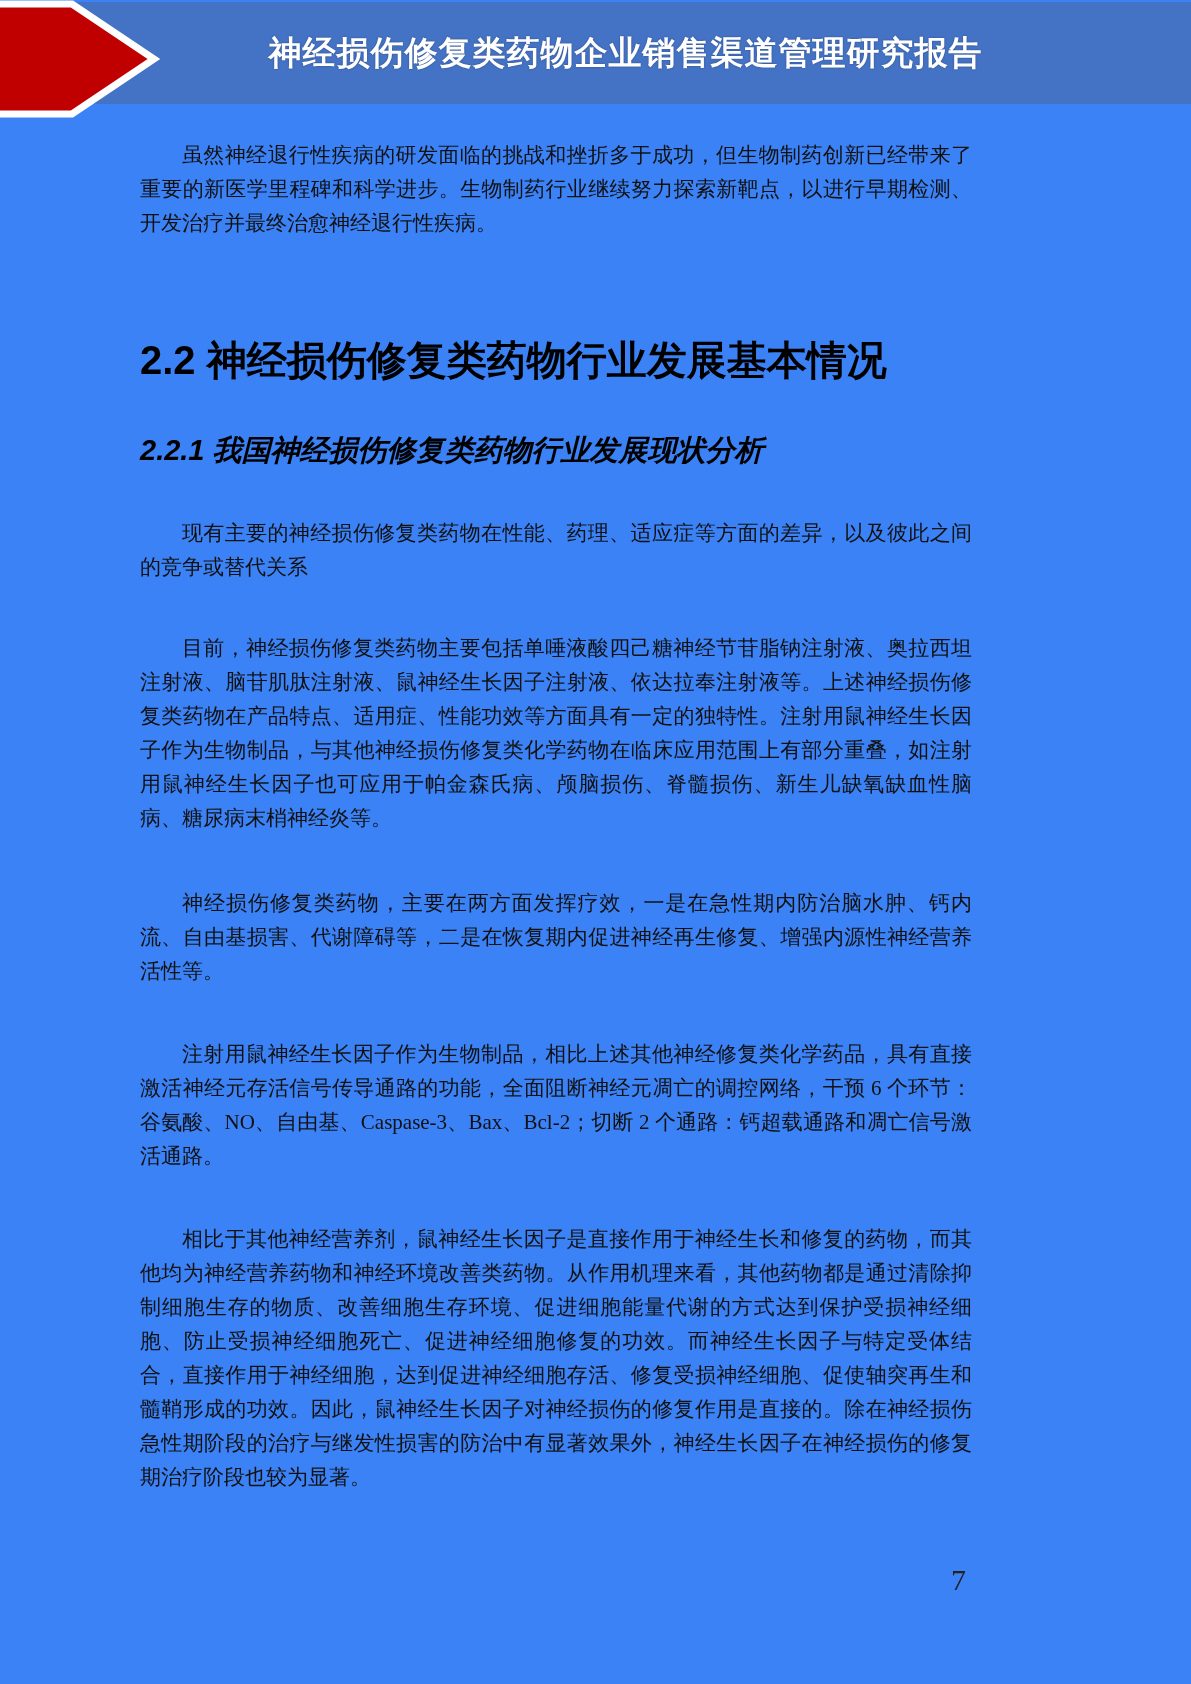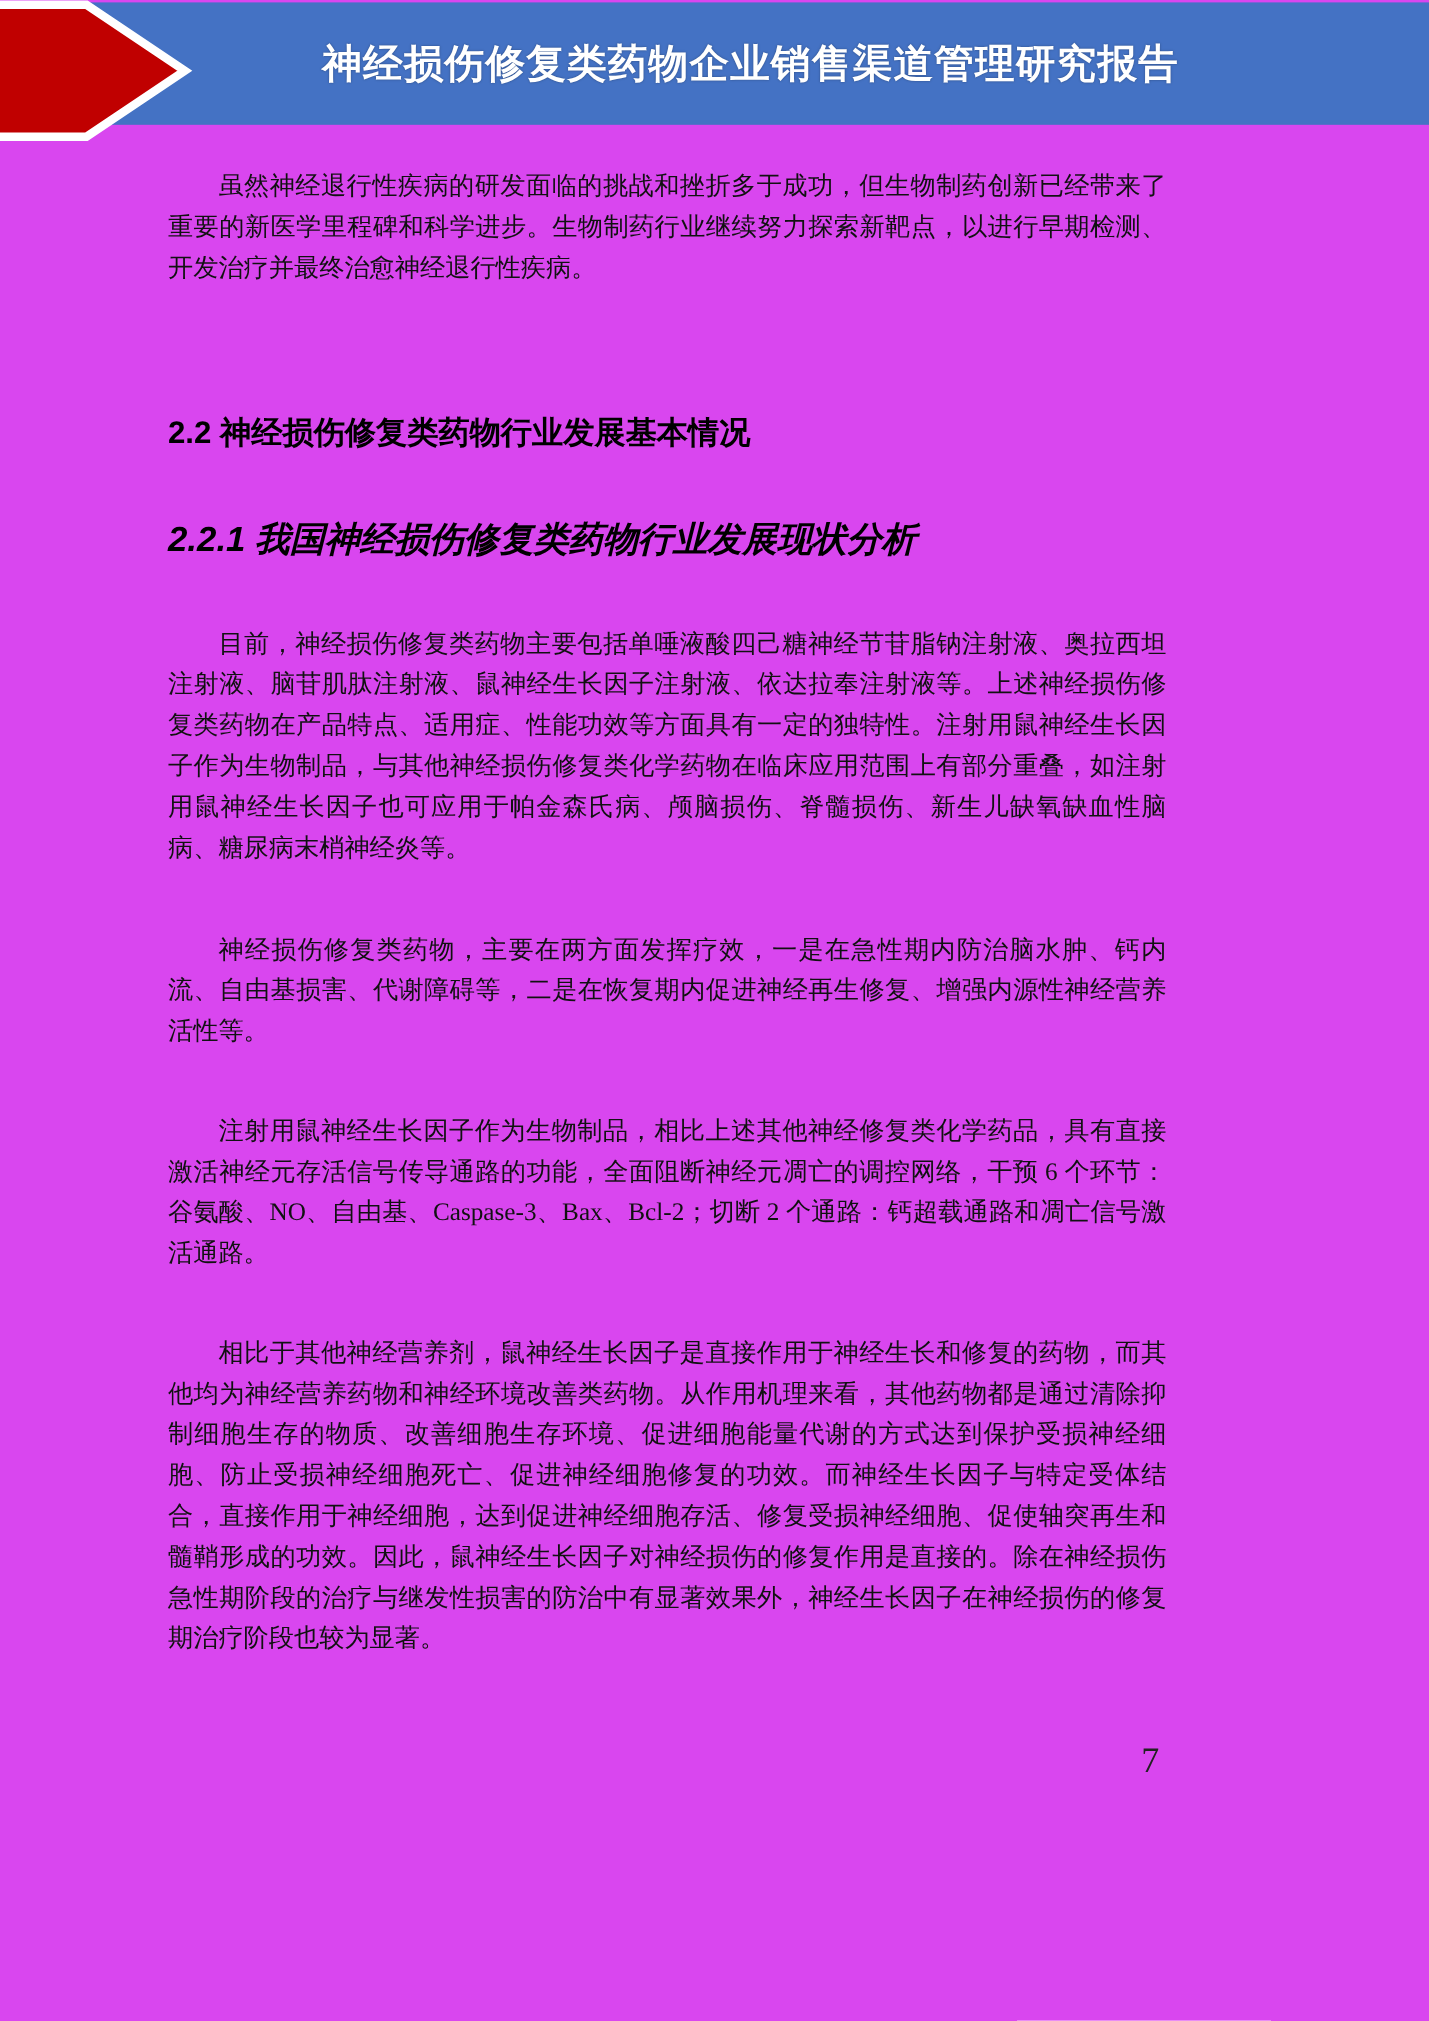--- a/index.html
+++ b/index.html
@@ -1,19 +1,19 @@
 <!DOCTYPE html>
 <html><head>
 <meta charset="utf-8">
 <style>
   html,body{margin:0;padding:0;background:#ffffff;}
   .page{
     position:relative;
     width:1191px;height:1684px;
-    background:#d946ef;
+    background:#3b82f6;
     overflow:hidden;
     font-family:"Liberation Serif","DejaVu Serif",serif;
   }
 
   
   .header-band{
     position:absolute;top:2px;left:0;
     width:100%;height:102px;
     display:flex;align-items:center;justify-content:center;
   }
@@ -45,21 +45,21 @@
     text-align:justify;
     text-indent:2em;
   }
   .sec-h{
     margin:0;
     font-family:"Liberation Sans","DejaVu Sans",sans-serif;
     font-weight:700;
     color:#000000;
     line-height:44px;
   }
-  .sec-h.h2{font-size:26px;}
+  .sec-h.h2{font-size:40px;}
   .sec-h.h3{font-size:29px;font-style:italic;}
 
   .page-number{
     margin:0;
     font-size:30px;
     color:#222222;
     text-align:right;
     padding-right:6px;
     line-height:36px;
   }
@@ -97,20 +97,21 @@
   </div>
   <svg class="header-arrow" width="172" height="124" viewBox="0 0 172 124">
     <polygon points="-10,4 72,4 154,59 72,114 -10,114" fill="#C00000" stroke="#ffffff" stroke-width="7" stroke-linejoin="miter"></polygon>
   </svg>
 
   <div class="content" id="content">
 
     <p class="body-p" style="margin-top: 34px;">虽然神经退行性疾病的研发面临的挑战和挫折多于成功，但生物制药创新已经带来了重要的新医学里程碑和科学进步。生物制药行业继续努力探索新靶点，以进行早期检测、开发治疗并最终治愈神经退行性疾病。</p>
       <div class="sec-h h2" style="margin-top: 98px;">2.2 神经损伤修复类药物行业发展基本情况</div>
       <div class="sec-h h3" style="margin-top: 46px;">2.2.1 我国神经损伤修复类药物行业发展现状分析</div>
+      <p class="body-p" style="margin-top: 44px;">现有主要的神经损伤修复类药物在性能、药理、适应症等方面的差异，以及彼此之间的竞争或替代关系</p>
       <p class="body-p" style="margin-top: 47px;">目前，神经损伤修复类药物主要包括单唾液酸四己糖神经节苷脂钠注射液、奥拉西坦注射液、脑苷肌肽注射液、鼠神经生长因子注射液、依达拉奉注射液等。上述神经损伤修复类药物在产品特点、适用症、性能功效等方面具有一定的独特性。注射用鼠神经生长因子作为生物制品，与其他神经损伤修复类化学药物在临床应用范围上有部分重叠，如注射用鼠神经生长因子也可应用于帕金森氏病、颅脑损伤、脊髓损伤、新生儿缺氧缺血性脑病、糖尿病末梢神经炎等。</p>
       <p class="body-p" style="margin-top: 51px;">神经损伤修复类药物，主要在两方面发挥疗效，一是在急性期内防治脑水肿、钙内流、自由基损害、代谢障碍等，二是在恢复期内促进神经再生修复、增强内源性神经营养活性等。</p>
       <p class="body-p" style="margin-top: 49px;">注射用鼠神经生长因子作为生物制品，相比上述其他神经修复类化学药品，具有直接激活神经元存活信号传导通路的功能，全面阻断神经元凋亡的调控网络，干预 6 个环节：谷氨酸、NO、自由基、Caspase-3、Bax、Bcl-2；切断 2 个通路：钙超载通路和凋亡信号激活通路。</p>
       <p class="body-p" style="margin-top: 49px;">相比于其他神经营养剂，鼠神经生长因子是直接作用于神经生长和修复的药物，而其他均为神经营养药物和神经环境改善类药物。从作用机理来看，其他药物都是通过清除抑制细胞生存的物质、改善细胞生存环境、促进细胞能量代谢的方式达到保护受损神经细胞、防止受损神经细胞死亡、促进神经细胞修复的功效。而神经生长因子与特定受体结合，直接作用于神经细胞，达到促进神经细胞存活、修复受损神经细胞、促使轴突再生和髓鞘形成的功效。因此，鼠神经生长因子对神经损伤的修复作用是直接的。除在神经损伤急性期阶段的治疗与继发性损害的防治中有显著效果外，神经生长因子在神经损伤的修复期治疗阶段也较为显著。</p>
       <div class="page-number" style="margin-top: 68px;">7</div>
   </div>
 
 
 </div>
 

